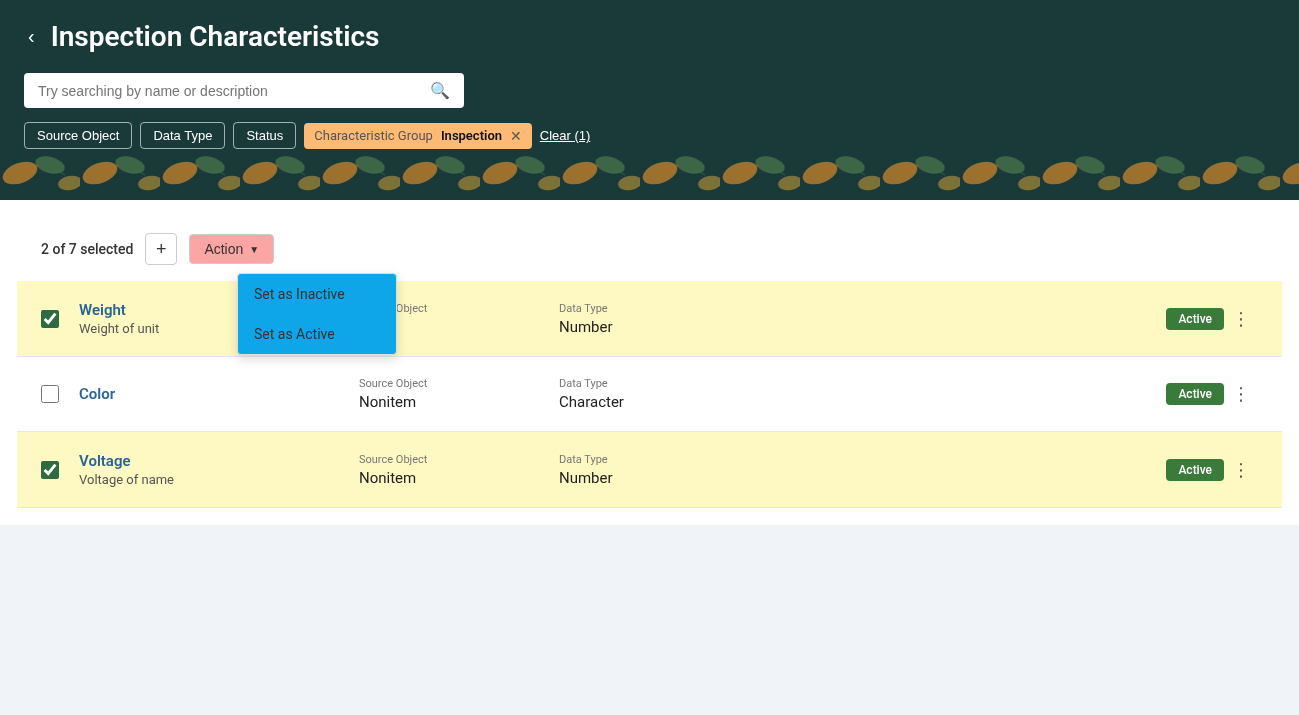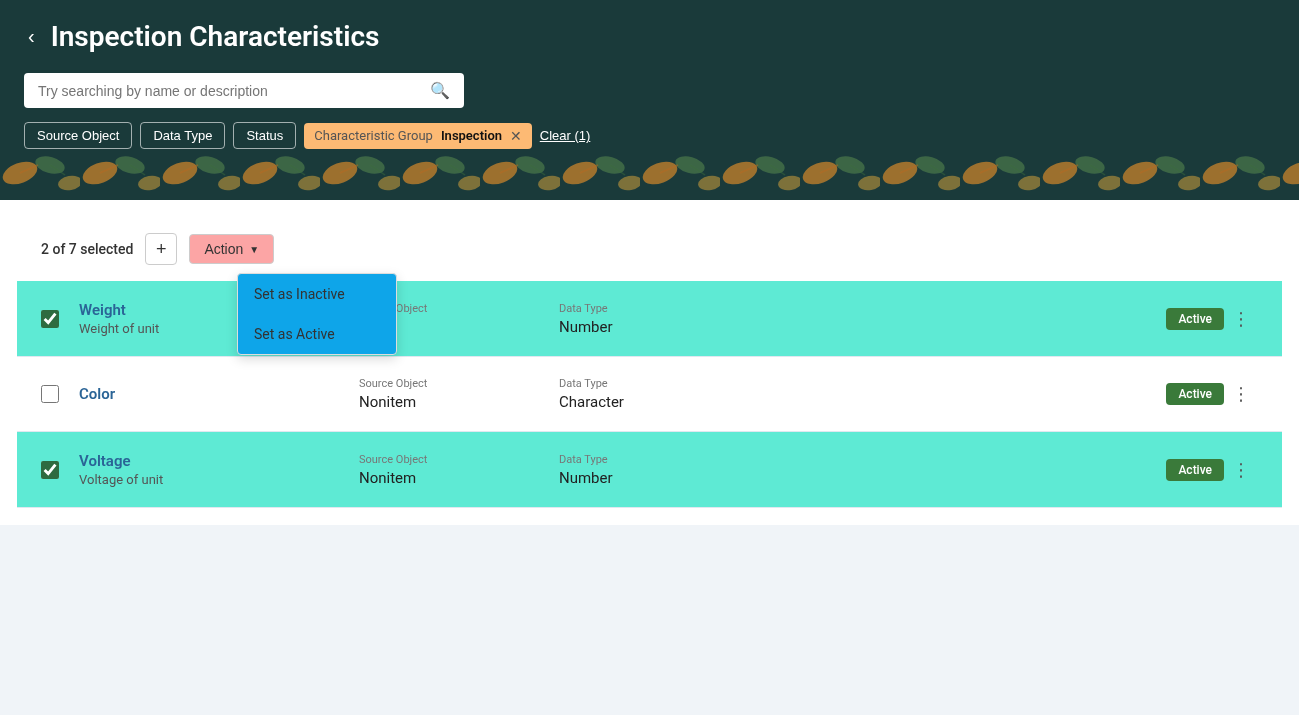--- a/index.html
+++ b/index.html
@@ -177,21 +177,21 @@
       font-size: 14px;
       color: #333;
       cursor: pointer;
     }
 
     .list-item {
       display: flex;
       align-items: center;
       padding: 20px 24px;
       border-bottom: 1px solid #e0e8f0;
-      background: #5eead4;
+      background: #fef9c3;
       gap: 0;
     }
 
     .list-item.white {
       background: white;
     }
 
     .checkbox {
       width: 18px;
       height: 18px;
@@ -351,21 +351,21 @@
       </div>
       <div class="spacer"></div>
       <span class="status-badge">Active</span>
       <button class="more-btn">⋮</button>
     </div>
 
     <div class="list-item">
       <input type="checkbox" class="checkbox" checked="" style="">
       <div class="item-info">
         <div class="item-name">Voltage</div>
-        <div class="item-desc">Voltage of unit</div>
+        <div class="item-desc">Voltage of name</div>
       </div>
       <div class="item-field">
         <div class="field-label">Source Object</div>
         <div class="field-value">Nonitem</div>
       </div>
       <div class="item-field">
         <div class="field-label">Data Type</div>
         <div class="field-value">Number</div>
       </div>
       <div class="spacer"></div>

